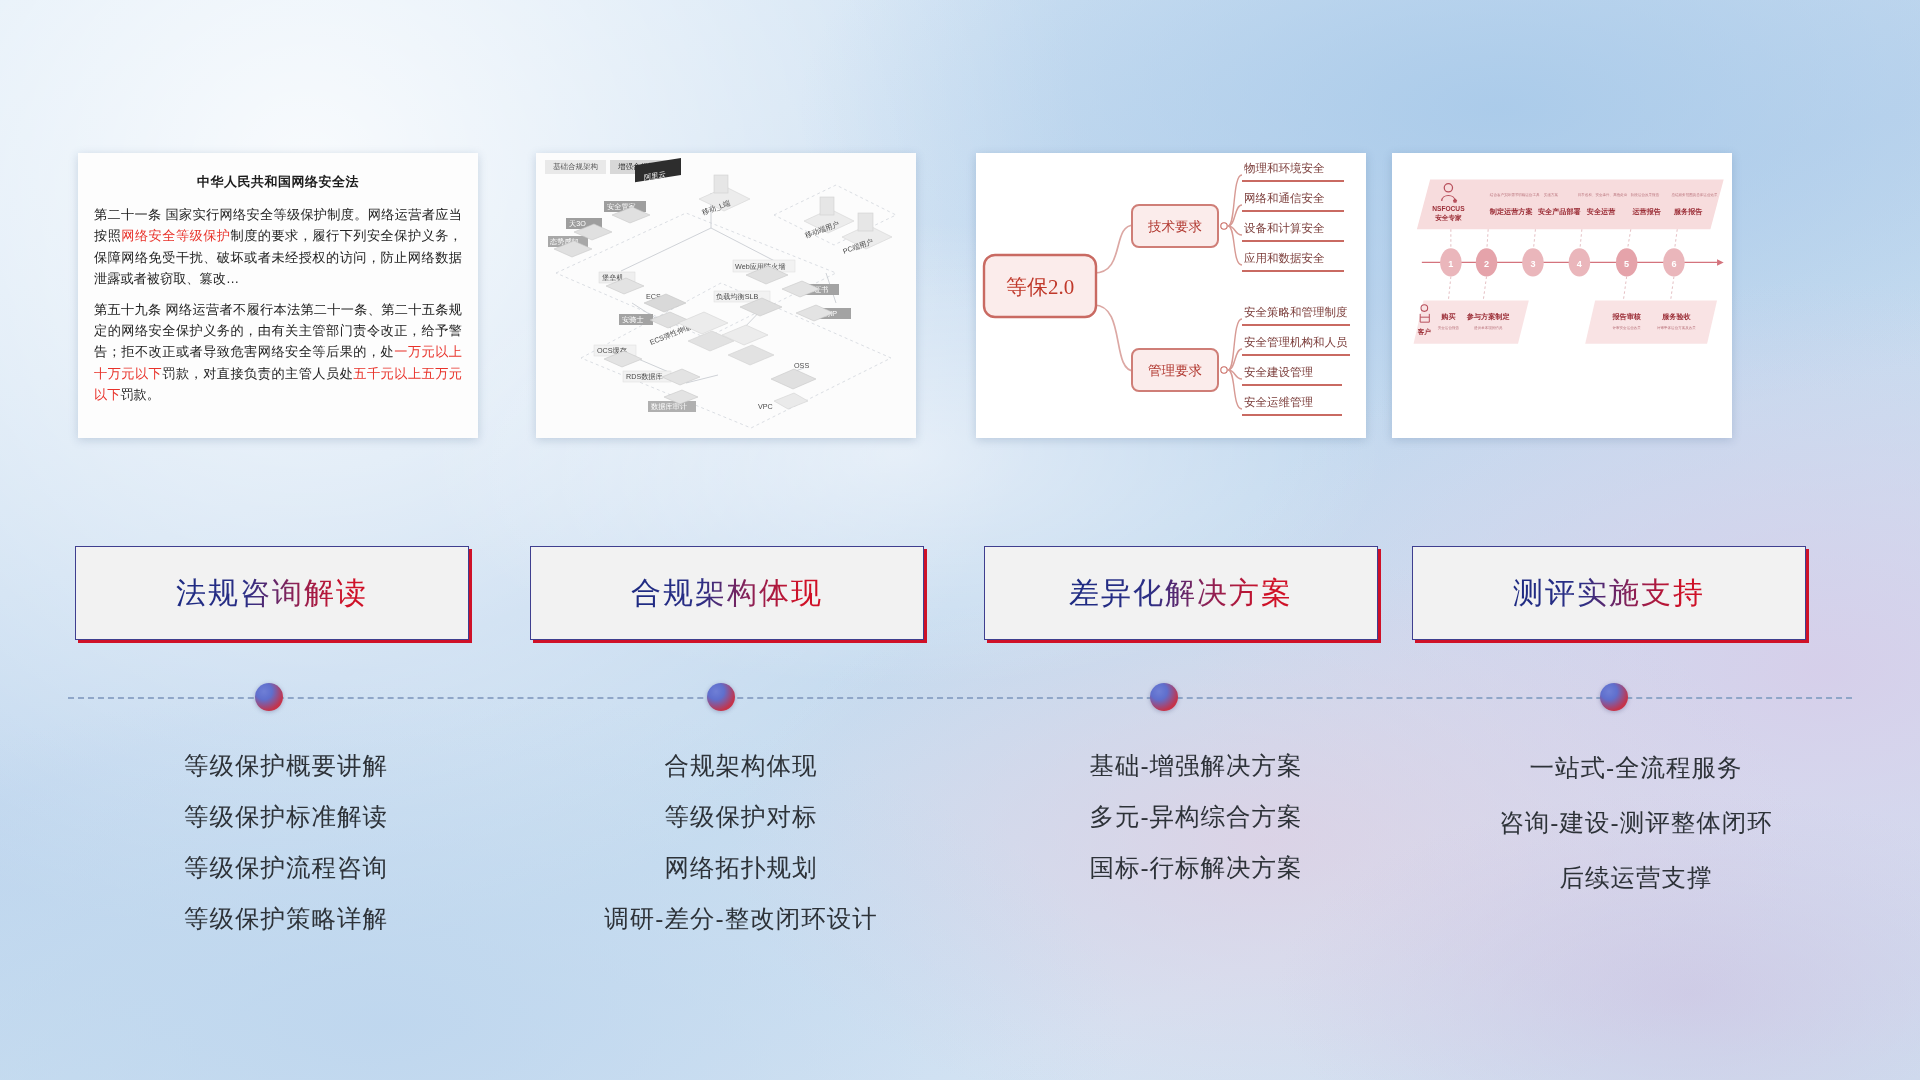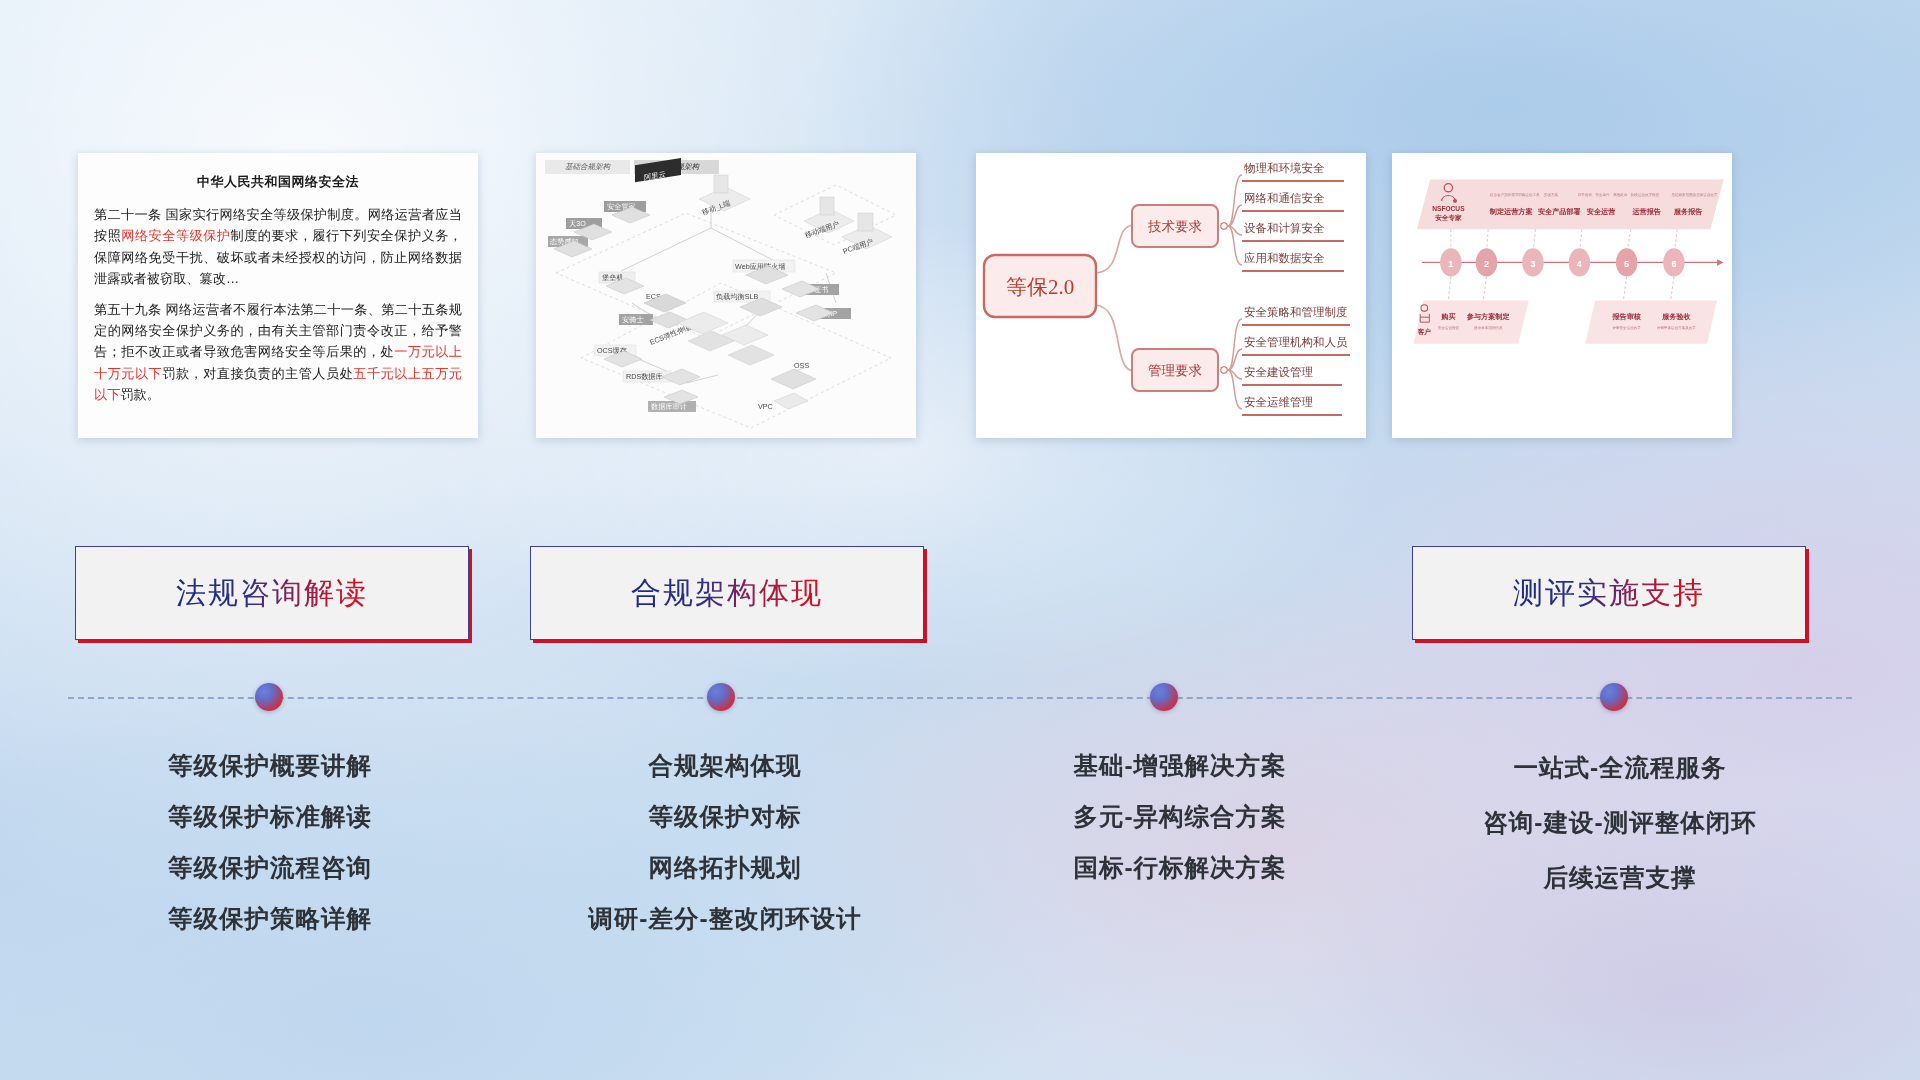--- a/index.html
+++ b/index.html
@@ -35,21 +35,21 @@
   
   .law{padding:14px 16px 8px 16px;box-sizing:border-box;height:100%;}
   .law-title{font-size:13px;font-weight:bold;color:#1b1b1b;text-align:center;margin:6px 0 13px;letter-spacing:.5px;}
   .law-p{font-size:13.2px;color:#222;line-height:1.62;text-align:justify;margin:0 0 9px 0;}
   .law-p b{font-weight:normal;}
   .hl{color:#e8322a;}
 
   
   .arch{position:relative;width:100%;height:100%;background:#fcfcfc;}
   .arch .tabs{position:absolute;left:9px;top:7px;display:flex;gap:4px;}
-  .arch .tab{font-size:7.5px;color:#5e5e5e;background:#e9e9e9;padding:2px 20px;border-radius:0;white-space:nowrap;font-style:italic;}
+  .arch .tab{font-size:7.5px;color:#5e5e5e;background:#e9e9e9;padding:2px 8px;border-radius:0;white-space:nowrap;}
   .arch .tab.on{background:#d8d8d8;color:#333;}
   .arch svg{position:absolute;inset:0;}
   .nodelbl{font-size:7.2px;fill:#4a4a4a;font-family:"Liberation Sans",sans-serif;}
   .nodelbl.box{fill:#fff;}
   .zone{fill:none;stroke:#d2d6dc;stroke-width:.8;stroke-dasharray:3 3;}
   .wire{stroke:#c9cdd3;stroke-width:.9;fill:none;}
 
   
   .mind{position:relative;width:100%;height:100%;background:#fff;}
   .mind svg{position:absolute;inset:0;}
@@ -81,21 +81,21 @@
   
   .tl{position:absolute;top:697px;left:0;width:1920px;height:30px;}
   .tl-line{position:absolute;top:0;left:68px;width:1784px;height:0;
            border-top:2px dashed #8fa6c8;}
   .dot{position:absolute;top:-14px;width:28px;height:28px;border-radius:50%;
        background:radial-gradient(circle at 32% 30%,#6f7fd6 0%,#5f6fcd 30%,#c4334a 72%,#d23b4e 100%);
        box-shadow:0 1px 4px rgba(70,70,120,.35);}
   .d1{left:255px;} .d2{left:707px;} .d3{left:1150px;} .d4{left:1600px;}
 
   
-  .lists{position:absolute;top:740px;left:0;width:1764px;height:240px;font-weight:bold;}
+  .lists{position:absolute;top:740px;left:16px;width:1764px;height:240px;}
   .col{position:absolute;top:0;text-align:center;color:#2d3238;font-size:24.5px;line-height:51px;letter-spacing:1px;}
   .c1{left:70px;width:400px;}
   .c2{left:525px;width:400px;}
   .c3{left:975px;width:410px;}
   .c4{left:1420px;width:400px;}
   .c4 .row{line-height:55px;}
 </style>
 </head>
 <body>
 
@@ -353,20 +353,23 @@
     </div>
   </div>
 
   <div class="plates">
     <div class="plate p1">
       <span>法规咨询解读</span>
     </div>
     <div class="plate p2">
       <span>合规架构体现</span>
     </div>
+    <div class="plate p3">
+      <span>差异化解决方案</span>
+    </div>
     <div class="plate p4">
       <span>测评实施支持</span>
     </div>
   </div>
 
   <div class="tl">
     <div class="tl-line"></div>
     <div class="dot d1"></div>
     <div class="dot d2"></div>
     <div class="dot d3"></div>

